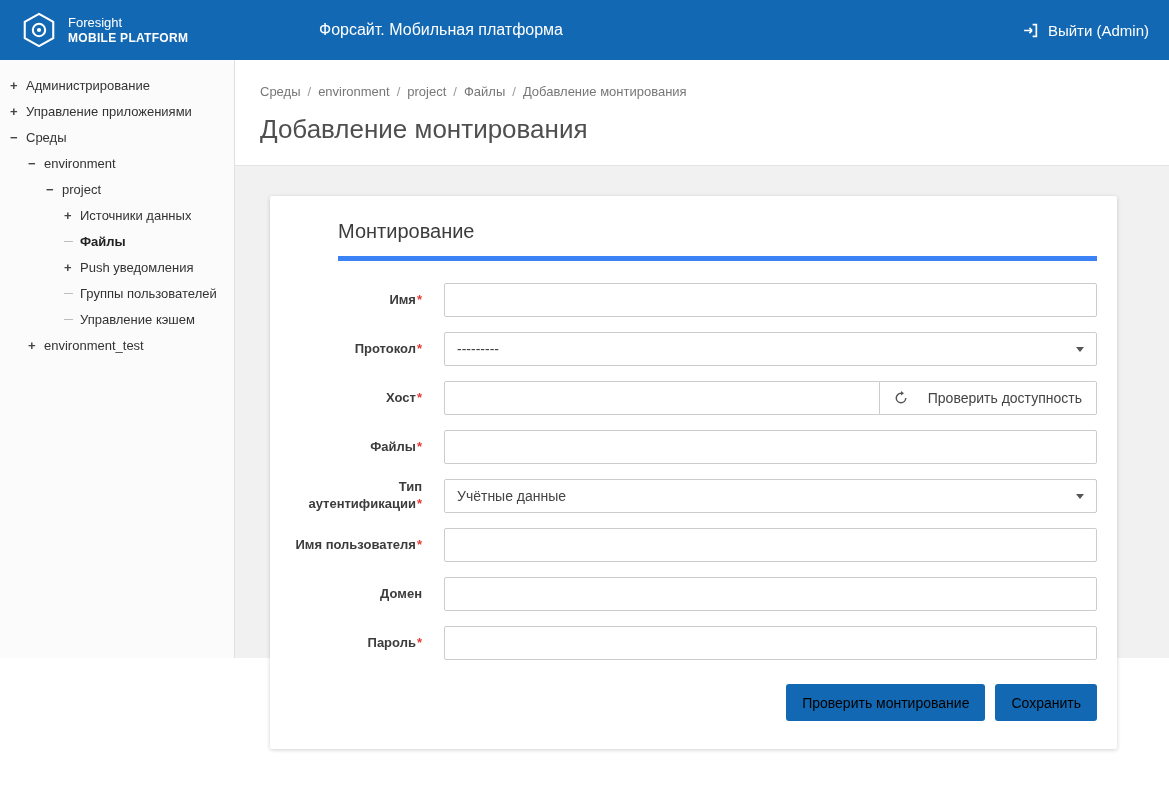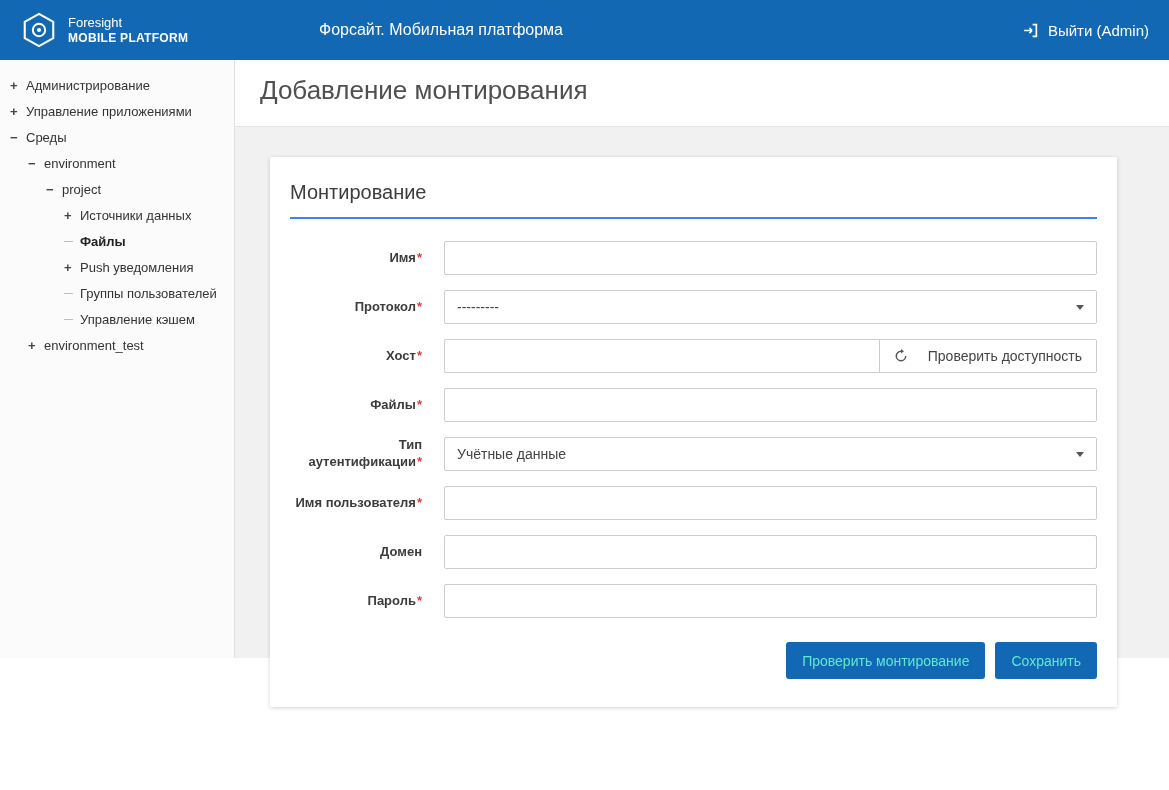--- a/index.html
+++ b/index.html
@@ -54,21 +54,21 @@
   .page-title { font-size: 26px; font-weight: 400; color: #4f4f4f; margin: 15px 25px 20px; }
   .divider { border-bottom: 1px solid #e4e4e4; }
   .content-bg { flex: 1; background: #f1f1f1; min-height: 0; }
 
   .card {
     background: #fff; margin: 30px 52px 35px 35px; border-radius: 2px;
     box-shadow: 0 1px 4px rgba(0,0,0,.18); padding: 24px 20px 28px;
   }
   .form-title {
     font-size: 20px; font-weight: 400; color: #3c3c3c;
-    padding-bottom: 13px; border-bottom: 2px solid #3b82f6; margin-bottom: 22px;
+    padding-bottom: 13px; border-bottom: 5px solid #3b82f6; margin-bottom: 22px; margin-left: 48px;
   }
   .form-row { display: flex; align-items: center; margin-bottom: 15px; }
   .form-label {
     width: 132px; flex: 0 0 132px; text-align: right; font-size: 13px;
     font-weight: 700; color: #3c3c3c; line-height: 1.3;
   }
   .req { color: #e53935; margin-left: 1px; }
   .form-field { flex: 1; margin-left: 22px; display: flex; }
   input.text {
     flex: 1; height: 34px; border: 1px solid #ccc; border-radius: 2px;
@@ -85,21 +85,21 @@
   }
   .input-group { flex: 1; display: flex; }
   .input-group input.text { border-radius: 2px 0 0 2px; }
   .append-btn {
     display: flex; align-items: center; gap: 20px; border: 1px solid #ccc; border-left: none;
     background: #fff; padding: 0 14px; font-size: 14px; color: #444;
     border-radius: 0 2px 2px 0; cursor: pointer; white-space: nowrap; font-family: inherit;
   }
   .actions { display: flex; justify-content: flex-end; gap: 10px; margin-top: 24px; }
   .btn-primary {
-    background: #1268b3; color: #5eead4; border: none; border-radius: 3px;
+    background: #1268b3; color: #000000; border: none; border-radius: 3px;
     height: 37px; padding: 0 16px; font-size: 14px; font-family: inherit; cursor: pointer;
   }
 </style>
 </head>
 <body>
 
 <div class="app">
 
   <header class="topbar">
     <div class="logo">
@@ -166,20 +166,23 @@
         <span class="toggle"></span>
         <span class="lbl">Управление кэшем</span>
       </div>
       <div class="tree-item lvl1">
         <span class="toggle">+</span>
         <span class="lbl">environment_test</span>
       </div>
     </aside>
 
     <main>
+      <div class="breadcrumb">
+        <span class="crumb">Среды</span><span class="sep">/</span><span class="crumb">environment</span><span class="sep">/</span><span class="crumb">project</span><span class="sep">/</span><span class="crumb">Файлы</span><span class="sep">/</span><span class="crumb">Добавление монтирования</span>
+      </div>
       <h1 class="page-title">Добавление монтирования</h1>
       <div class="divider"></div>
 
       <div class="content-bg">
         <div class="card">
           <div class="form-title">Монтирование</div>
 
           <div class="form-row">
             <label class="form-label"><span>Имя</span><span class="req">*</span></label>
             <div class="form-field">

